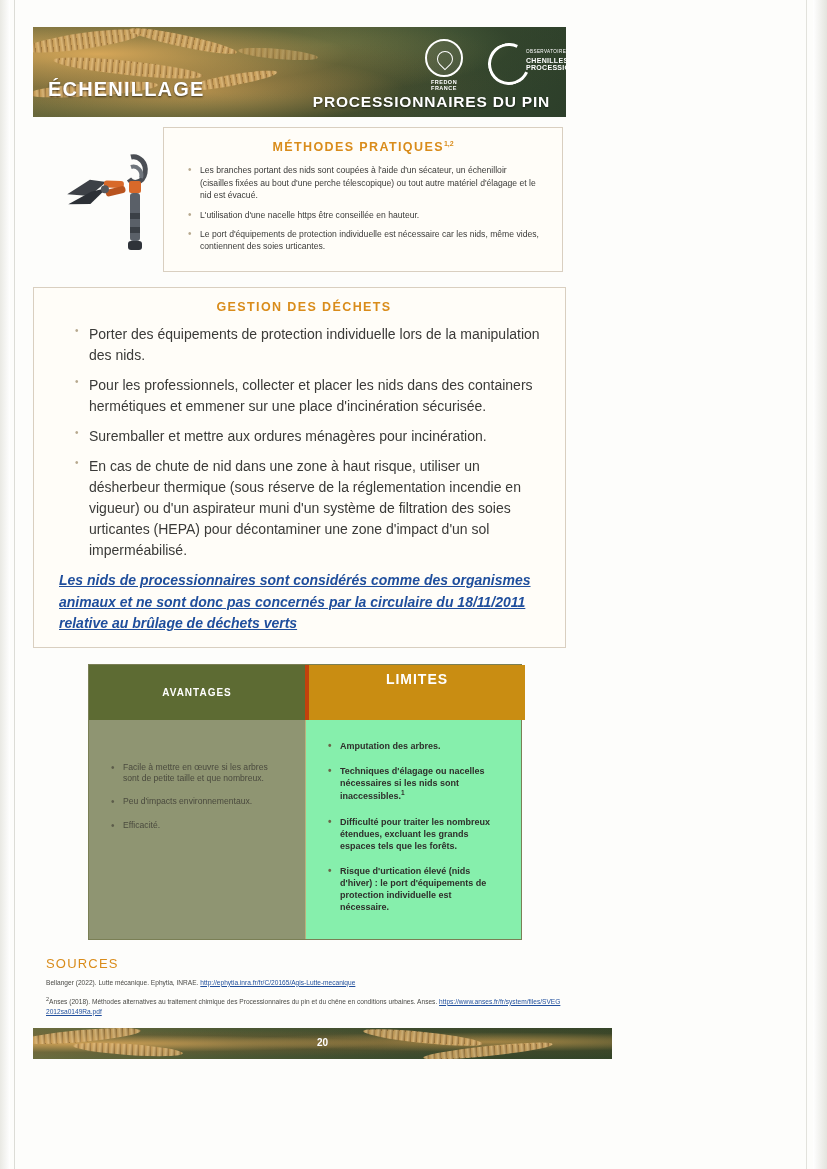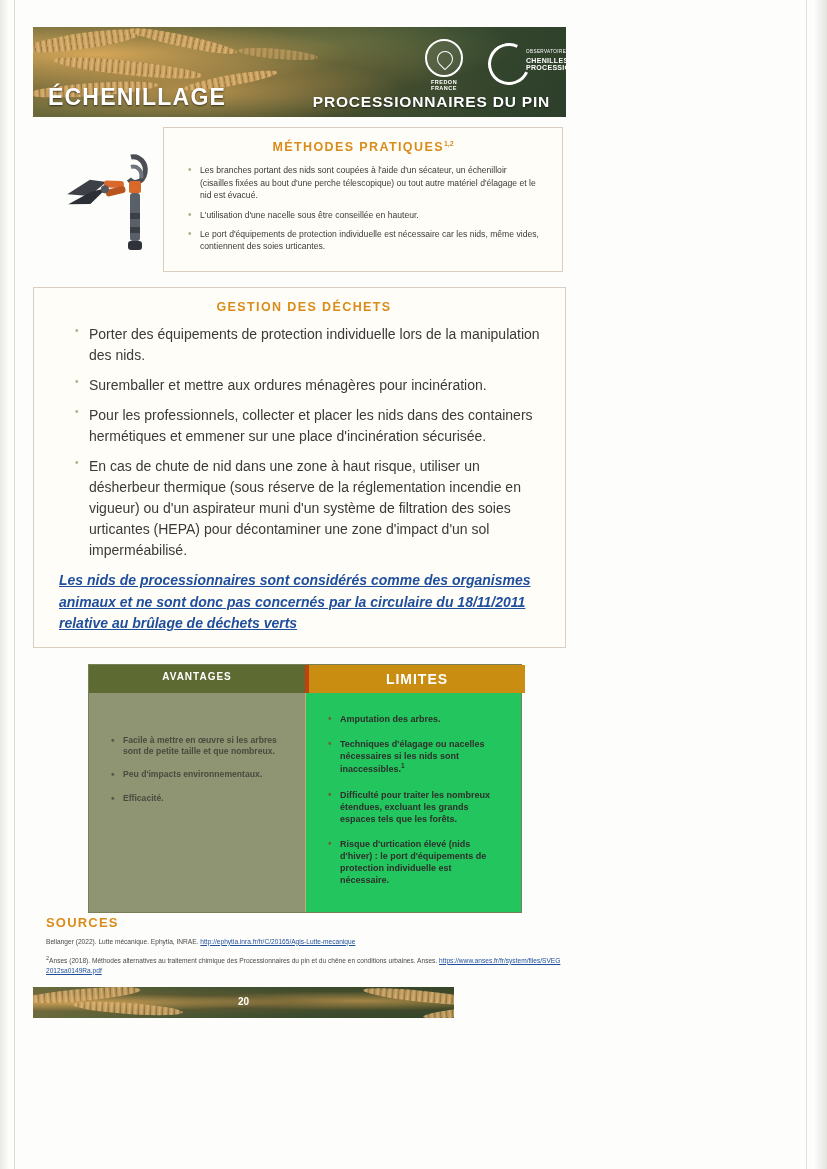--- a/index.html
+++ b/index.html
@@ -68,22 +68,22 @@
   }
   .banner .caterpillar {
     position: absolute;
     border-radius: 50%;
     background: repeating-linear-gradient(90deg, #c79a53 0px, #e0bb7d 3px, #9a7138 6px);
     opacity: 0.9;
   }
   .banner-title {
     position: absolute;
     left: 15px;
-    bottom: 6px;
-    font-size: 23px;
+    bottom: 16px;
+    font-size: 20px;
     font-weight: bold;
     letter-spacing: 1.2px;
     color: #ffffff;
     text-shadow: 0 1px 2px rgba(0,0,0,0.6);
   }
   .banner-subtitle {
     position: absolute;
     right: 16px;
     bottom: 6px;
     font-size: 15.5px;
@@ -255,21 +255,21 @@
   }
   .table-al .row { display: flex; }
   .th-av {
     flex: 0 0 50%;
     background: #5d6b33;
     color: #ffffff;
     font-size: 10px;
     font-weight: bold;
     letter-spacing: 1px;
     text-align: center;
-    padding: 6px 0;
+    padding: 22px 0;
   }
   .th-li {
     flex: 0 0 50%;
     background: #c98d12;
     color: #ffffff;
     font-size: 14px;
     font-weight: bold;
     letter-spacing: 1px;
     text-align: center;
     padding: 6px 0;
@@ -277,71 +277,71 @@
   }
   .td-av {
     flex: 0 0 50%;
     background: #8f9572;
     padding: 34px 12px 12px 12px;
     box-sizing: border-box;
     min-height: 160px;
   }
   .td-li {
     flex: 0 0 50%;
-    background: #22c55e;
+    background: #86efac;
     padding: 12px 12px 12px 12px;
     box-sizing: border-box;
     min-height: 160px;
     border-left: 1px solid #b9b27e;
   }
   .td-av ul.bullets > li {
     font-size: 8.6px;
     color: #4a4a3e;
     margin-bottom: 12px;
-    font-weight: bold;
+    font-weight: normal;
     line-height: 1.3;
   }
   .td-av ul.bullets > li::before { color: #5c5c4a; }
   .td-li ul.bullets > li {
     font-size: 9px;
     color: #2f2f2b;
     margin-bottom: 13px;
     font-weight: bold;
     line-height: 1.35;
   }
   .td-li ul.bullets > li::before { color: #6b6446; }
   sup.ref { font-size: 6.5px; }
 
   
   .sources-title {
-    margin-top: 2px;
+    margin-top: 16px;
     margin-left: 13px;
     color: #d98c1b;
     font-size: 13px;
-    font-weight: bold;
+    font-weight: normal;
     letter-spacing: 1.2px;
   }
   .src-line {
     margin-left: 13px;
     margin-top: 7px;
     font-size: 6.6px;
     color: #4a4a46;
     line-height: 1.5;
     width: 516px;
   }
   .src-line a, .link {
     color: #1f4e9c;
     text-decoration: underline;
     word-break: break-all;
   }
 
   
   .footer-banner {
     margin-top: 12px;
-    width: 421px;
+    width: 579px;
     height: 31px;
     position: relative;
     background:
       radial-gradient(ellipse at 10% 50%, rgba(215,165,88,0.9) 0%, rgba(130,95,48,0.2) 40%, rgba(0,0,0,0) 65%),
       radial-gradient(ellipse at 78% 45%, rgba(205,158,80,0.75) 0%, rgba(110,85,45,0.15) 40%, rgba(0,0,0,0) 68%),
       linear-gradient(100deg, #6b6c3e 0%, #4b5733 35%, #3a4a2d 65%, #334428 100%);
     overflow: hidden;
   }
   .footer-banner .pagenum {
     position: absolute;
@@ -415,32 +415,32 @@
             <rect x="11" y="74" width="10" height="6" fill="#3b4046"></rect>
             <rect x="9" y="88" width="14" height="9" rx="3" fill="#2f3339"></rect>
           </g>
         </svg>
       </div>
 
       <div class="box-methodes">
         <div class="box-title-orange"><span>MÉTHODES PRATIQUES</span><sup>1,2</sup></div>
         <ul class="bullets">
           <li class="faded">Les branches portant des nids sont coupées à l'aide d'un sécateur, un échenilloir (cisailles fixées au bout d'une perche télescopique) ou tout autre matériel d'élagage et le nid est évacué.</li>
-          <li class="faded">L'utilisation d'une nacelle sous être conseillée en hauteur.</li>
+          <li class="faded">L'utilisation d'une nacelle https être conseillée en hauteur.</li>
           <li class="faded">Le port d'équipements de protection individuelle est nécessaire car les nids, même vides, contiennent des soies urticantes.</li>
         </ul>
       </div>
     </div>
 
     <div class="box-dechets">
       <div class="box-title-orange">GESTION DES DÉCHETS</div>
       <ul class="bullets">
         <li>Porter des équipements de protection individuelle lors de la manipulation des nids.</li>
+        <li>Pour les professionnels, collecter et placer les nids dans des containers hermétiques et emmener sur une place d'incinération sécurisée.</li>
         <li>Suremballer et mettre aux ordures ménagères pour incinération.</li>
-        <li>Pour les professionnels, collecter et placer les nids dans des containers hermétiques et emmener sur une place d'incinération sécurisée.</li>
         <li>En cas de chute de nid dans une zone à haut risque, utiliser un désherbeur thermique (sous réserve de la réglementation incendie en vigueur) ou d'un aspirateur muni d'un système de filtration des soies urticantes (HEPA) pour décontaminer une zone d'impact d'un sol imperméabilisé.</li>
       </ul>
       <div class="note-italic">Les nids de processionnaires sont considérés comme des organismes animaux et ne sont donc pas concernés par la circulaire du 18/11/2011 relative au brûlage de déchets verts</div>
     </div>
 
     <div class="table-al">
       <div class="row">
         <div class="th-av">AVANTAGES</div>
         <div class="th-li">LIMITES</div>
       </div>

